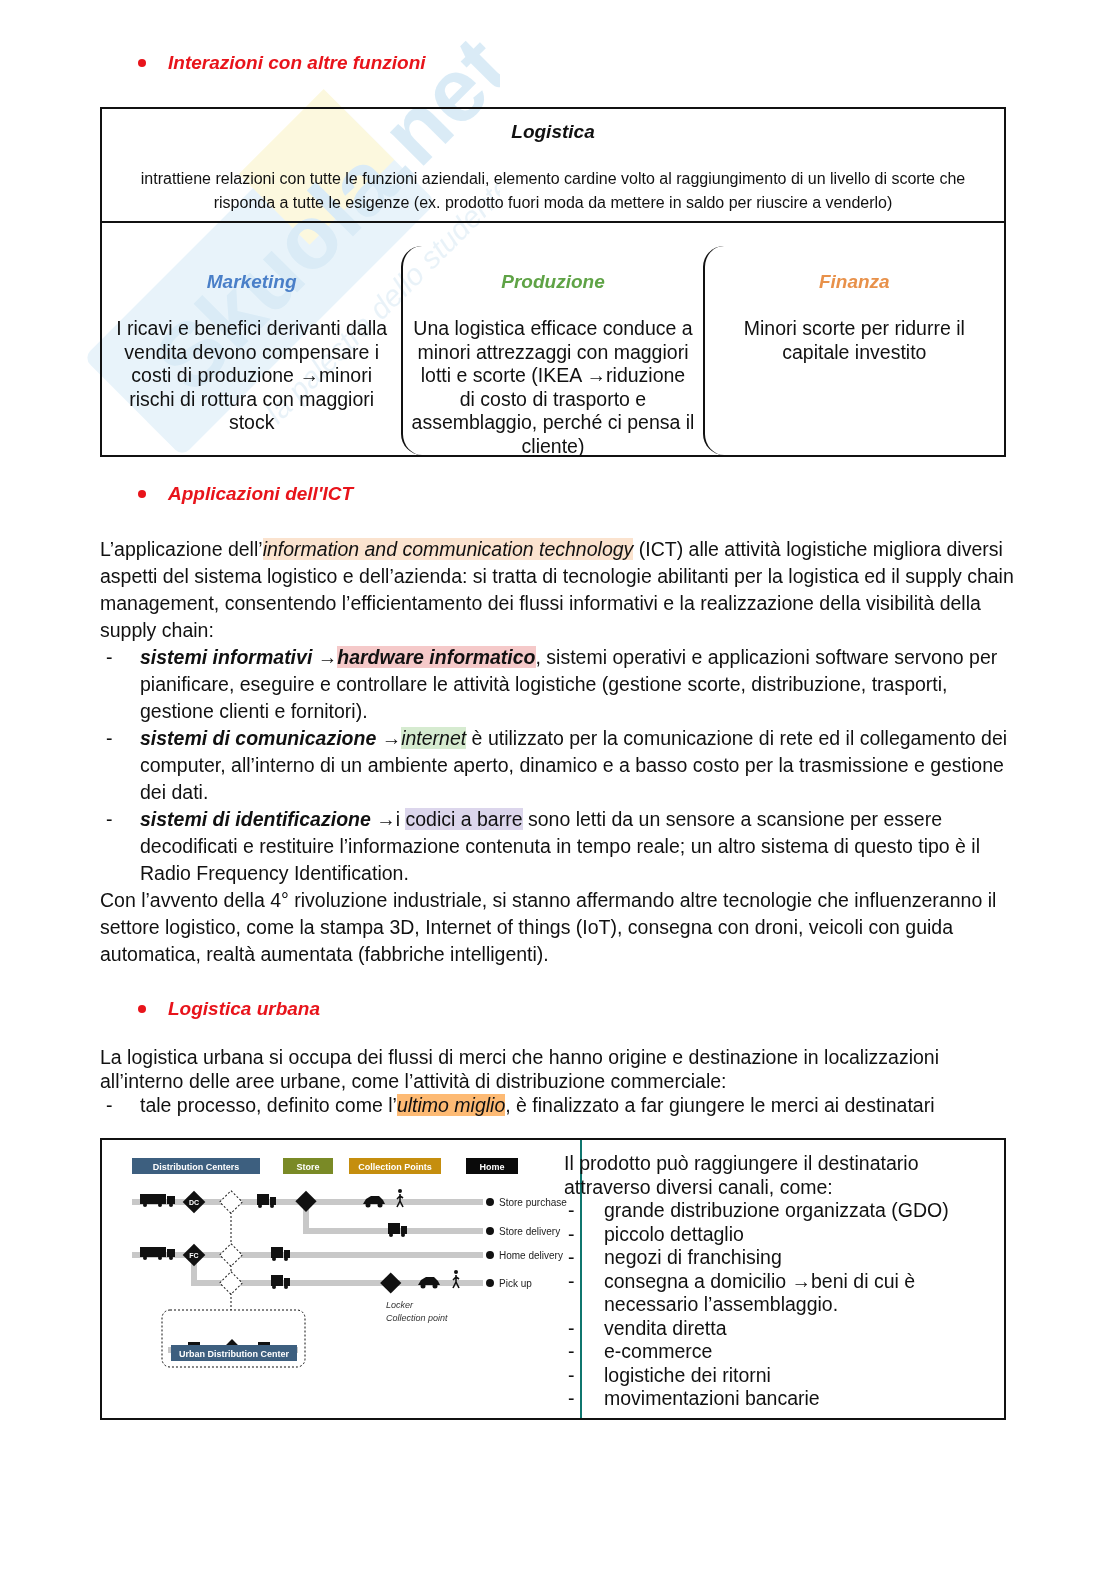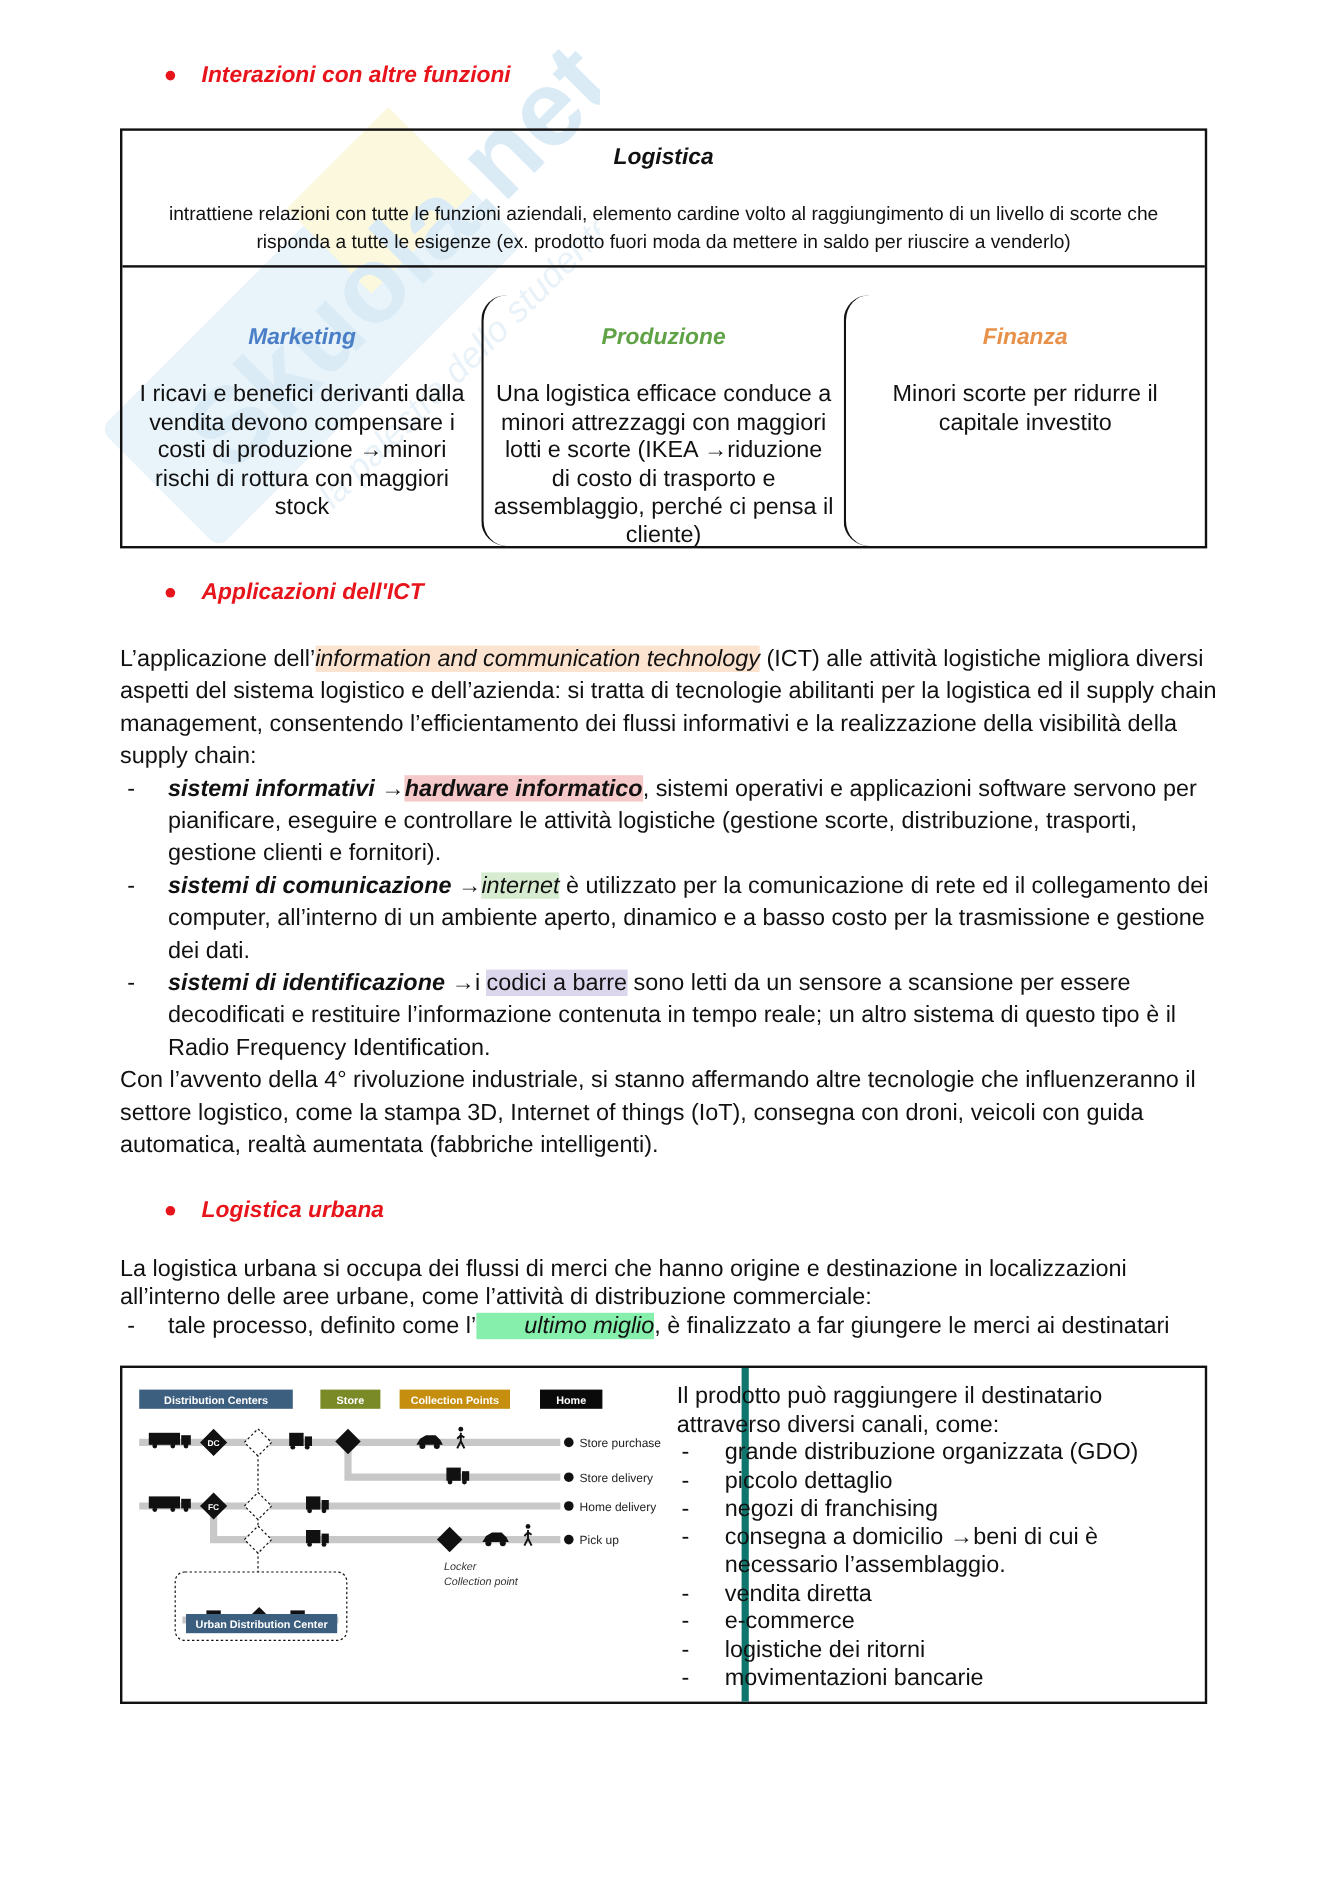--- a/index.html
+++ b/index.html
@@ -29,28 +29,28 @@
   .t1 .col { flex: 1; text-align: center; padding: 13px 8px; border-radius: 21px; }
   .t1 .col + .col { border-left: 2px solid #111; }
   .t1 .col .ctitle { margin-top: 12px; font-size: 19px; font-weight: bold; font-style: italic; }
   .t1 .col .ctext { margin-top: 24px; font-size: 19.5px; line-height: 23.5px; }
 
   .para { position: absolute; left: 100px; width: 915px; font-size: 19.5px; line-height: 27px; }
   .hl-orange { background: #fbe3cf; font-style: italic; }
   .hl-red { background: #f5c9c9; font-style: italic; font-weight: bold; }
   .hl-green { background: #d6ebd0; font-style: italic; }
   .hl-purple { background: #dcd6ec; }
-  .hl-yellow { background: #86efac; font-style: italic; padding-left: 40px; }
+  .hl-yellow { background: #fdba74; font-style: italic; }
   .bi { font-weight: bold; font-style: italic; }
   .li { display: flex; }
   .li .dash { width: 40px; flex: none; padding-left: 6px; }
   .li .body { flex: 1; }
 
   .t2 { left: 100px; top: 1138px; width: 906px; height: 282px; }
-  .t2 .left { position: absolute; left: 0; top: 0; width: 522px; height: 100%; border-right: 6px solid #0f766e; }
+  .t2 .left { position: absolute; left: 0; top: 0; width: 480px; height: 100%; border-right: 2px solid #0f766e; padding-left: 16px; }
   .t2 .right { position: absolute; left: 452px; top: 0; right: 0; height: 100%; padding: 12px 10px 0 10px; font-size: 19.5px; line-height: 23.5px; border-radius: 20px; }
   .t2 .right .li .dash { width: 40px; padding-left: 4px; }
 
   svg text { font-family: "Liberation Sans", sans-serif; }
 </style>
 </head>
 <body>
 
 <svg class="watermark" viewBox="0 0 480 480">
   <g transform="rotate(-45 240 240)">

